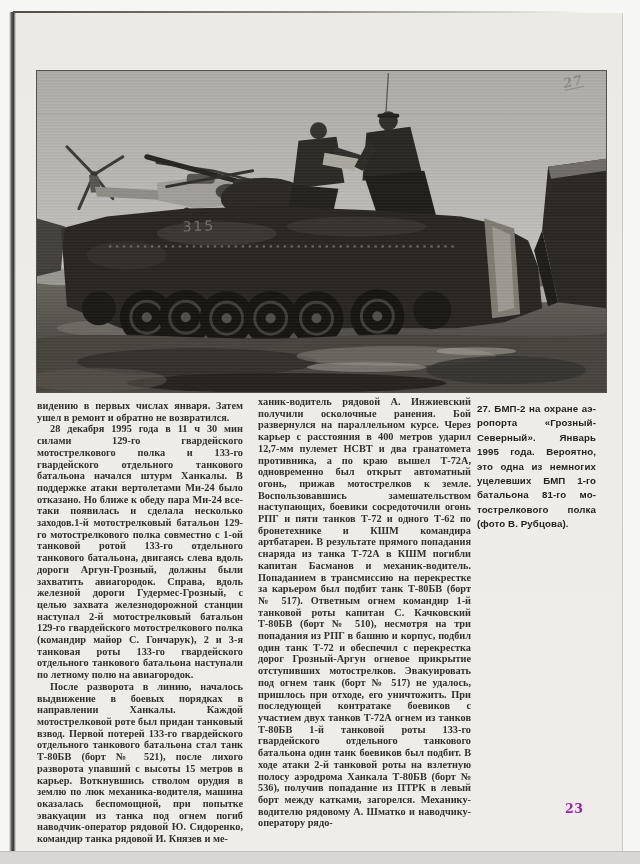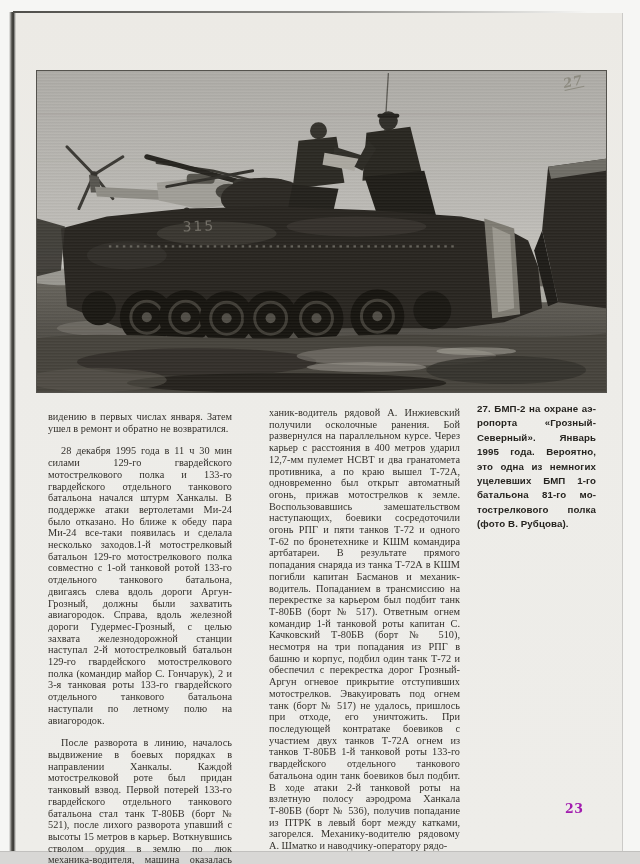--- a/index.html
+++ b/index.html
@@ -24,21 +24,21 @@
   .photo::after{content:'';position:absolute;inset:0;pointer-events:none;
          background:repeating-linear-gradient(0deg,rgba(255,255,255,.035) 0 1px,rgba(0,0,0,.03) 2px 3px);}
   .marker{position:absolute;top:3px;right:23px;z-index:2;
          font:italic 700 13px "DejaVu Serif",serif;color:#8a887d;
          transform:rotate(-12deg);letter-spacing:1px;opacity:.9;
          text-decoration:underline;text-underline-offset:2px;}
 
   
   .col{position:absolute;color:#34312c;text-align:justify;
        font:10.3px/11.7px "Liberation Serif","DejaVu Serif",serif;hyphens:auto;}
-  .col p{margin:11px;}
+  .col p{margin:0;font-weight:bold;}
   .col p.ind{text-indent:13px;}
   .col-left{left:37px;top:400px;width:206px;}
   .col-mid{left:258px;top:396px;width:213px;}
 
   .caption{position:absolute;left:477px;top:402px;width:119px;margin:0;
        font:700 9.7px/14.4px "Liberation Sans","DejaVu Sans",sans-serif;
        color:#262420;text-align:justify;letter-spacing:.1px;}
 
   .pageno{position:absolute;left:565px;top:801px;
        font:700 12.5px "DejaVu Serif",serif;color:#a21caf;letter-spacing:.5px;}

